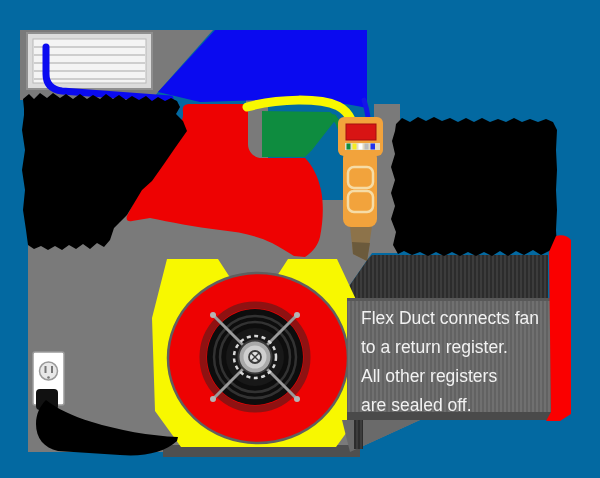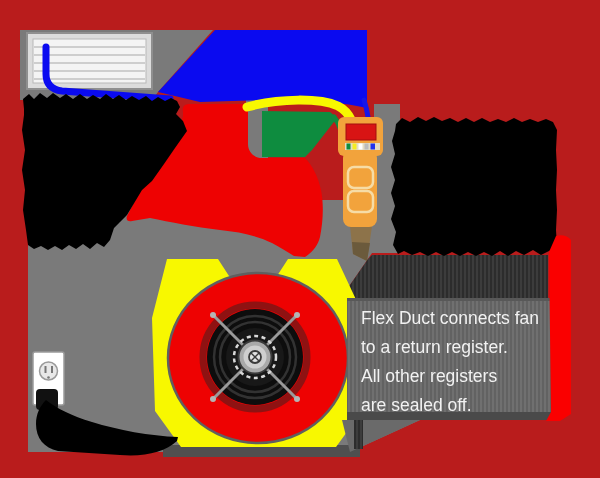--- a/index.html
+++ b/index.html
@@ -1,16 +1,16 @@
 <!DOCTYPE html>
 <html><head>
 <meta charset="utf-8">
 <style>
   html,body{margin:0;padding:0;background:#ffffff;}
-  .stage{position:relative;width:600px;height:478px;overflow:hidden;background:#b91c1c;
+  .stage{position:relative;width:600px;height:478px;overflow:hidden;background:#0369a1;
          font-family:"Liberation Sans", sans-serif;}
   .stage svg{display:block;}
   text.note{font-family:"Liberation Sans", sans-serif;font-size:17.5px;fill:#f2f2f2;}
 </style>
 </head>
 <body>
 
 <div class="stage">
 <svg width="600" height="478" viewBox="0 0 600 478" xmlns="http://www.w3.org/2000/svg">
 

